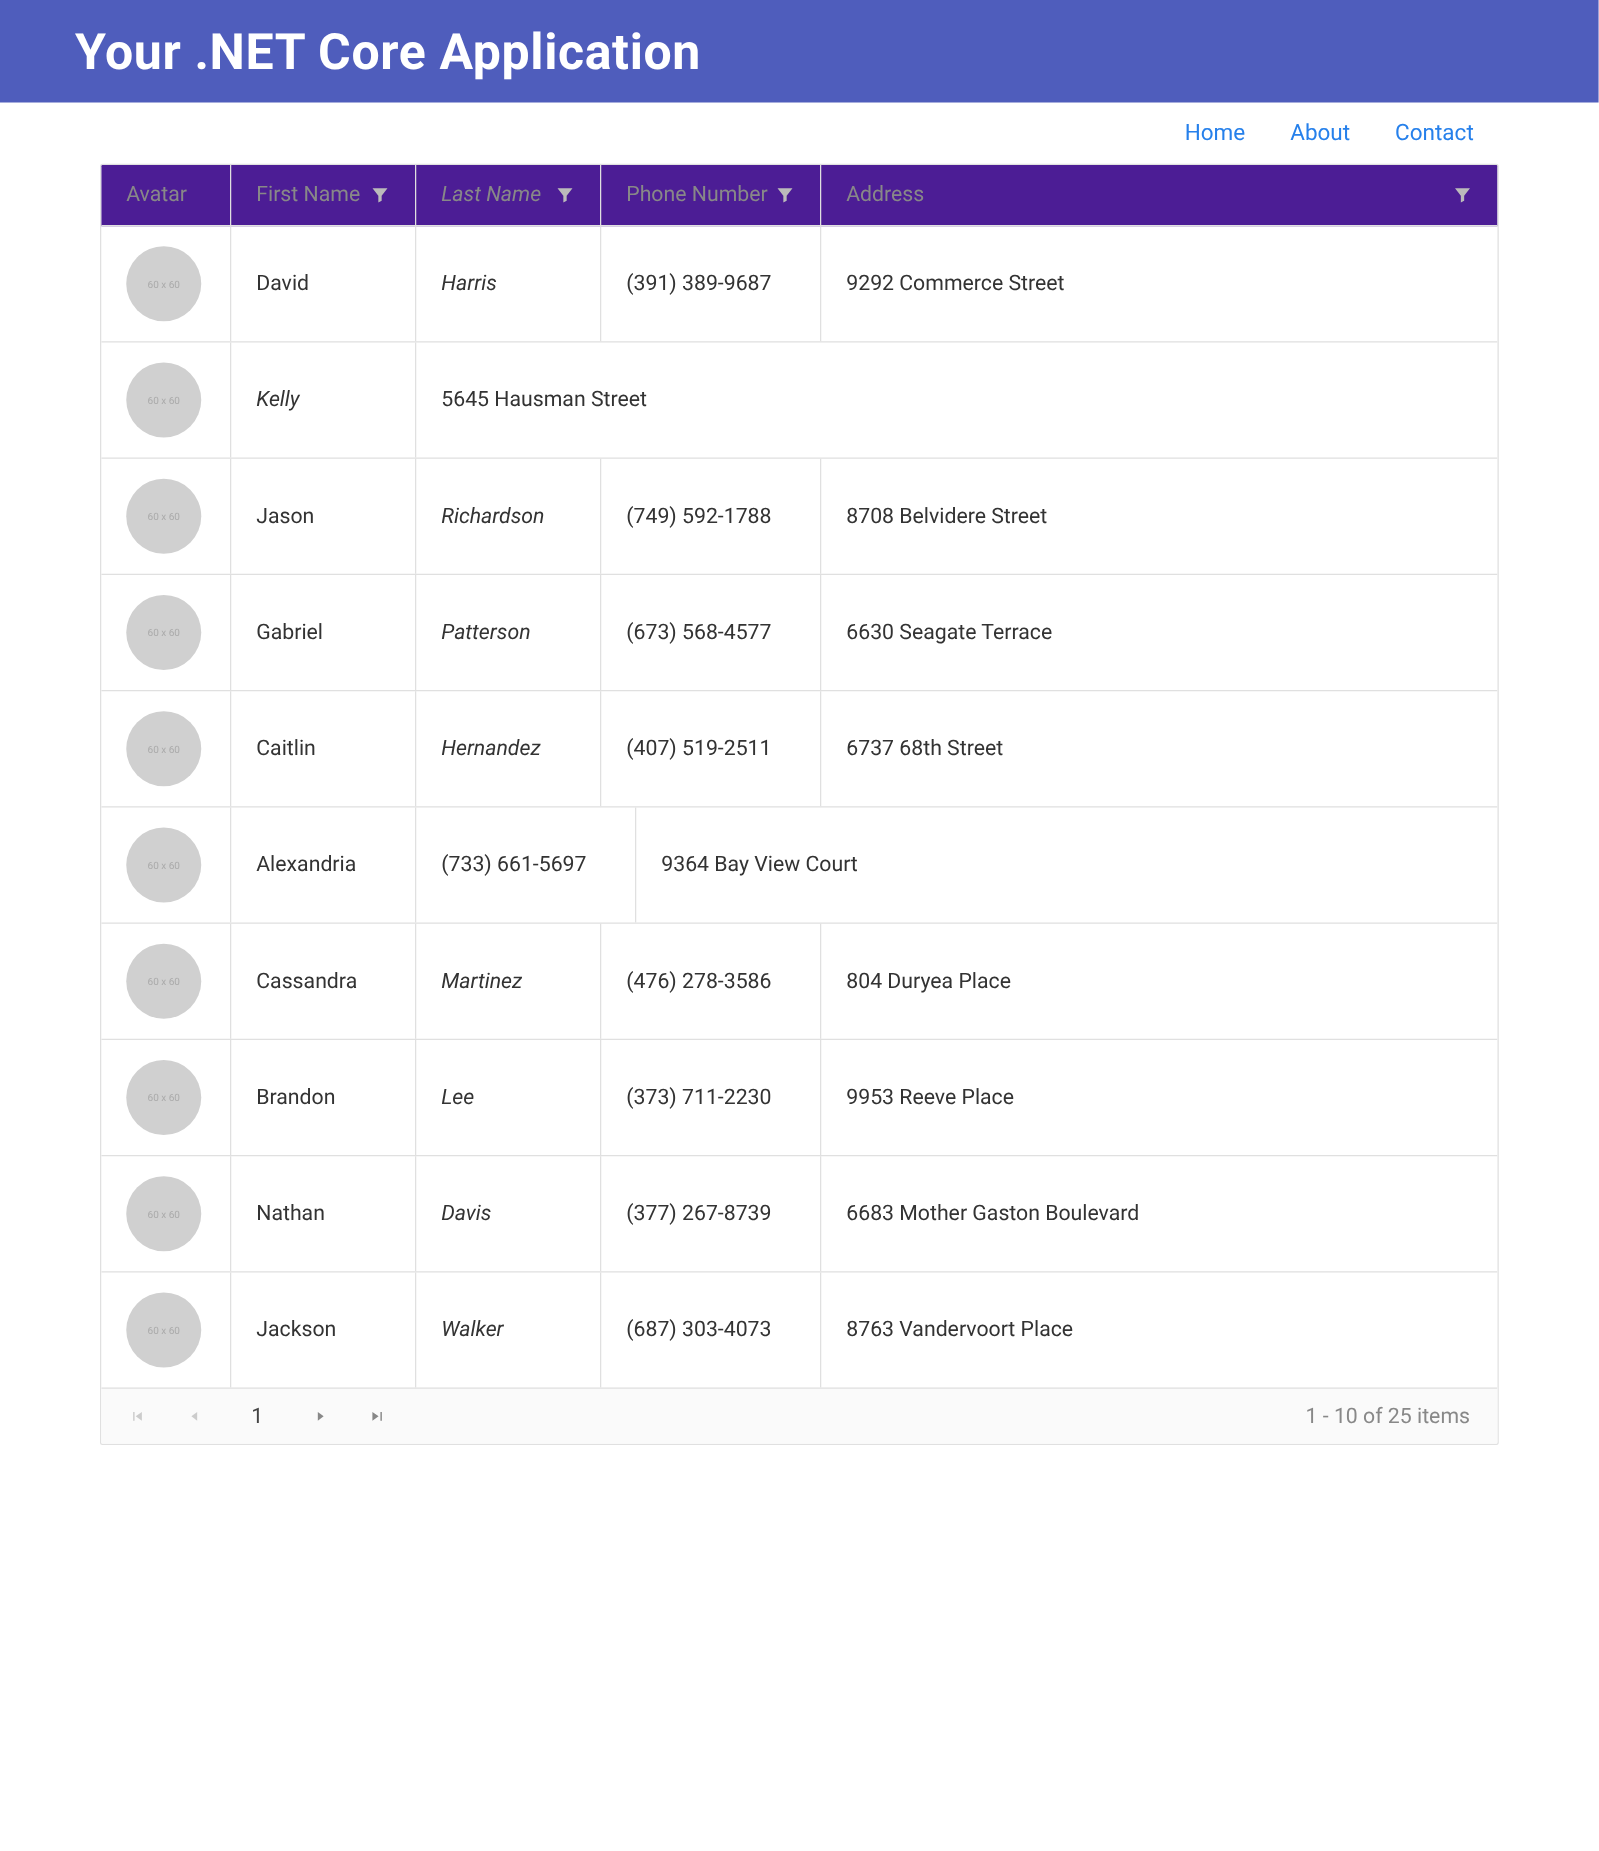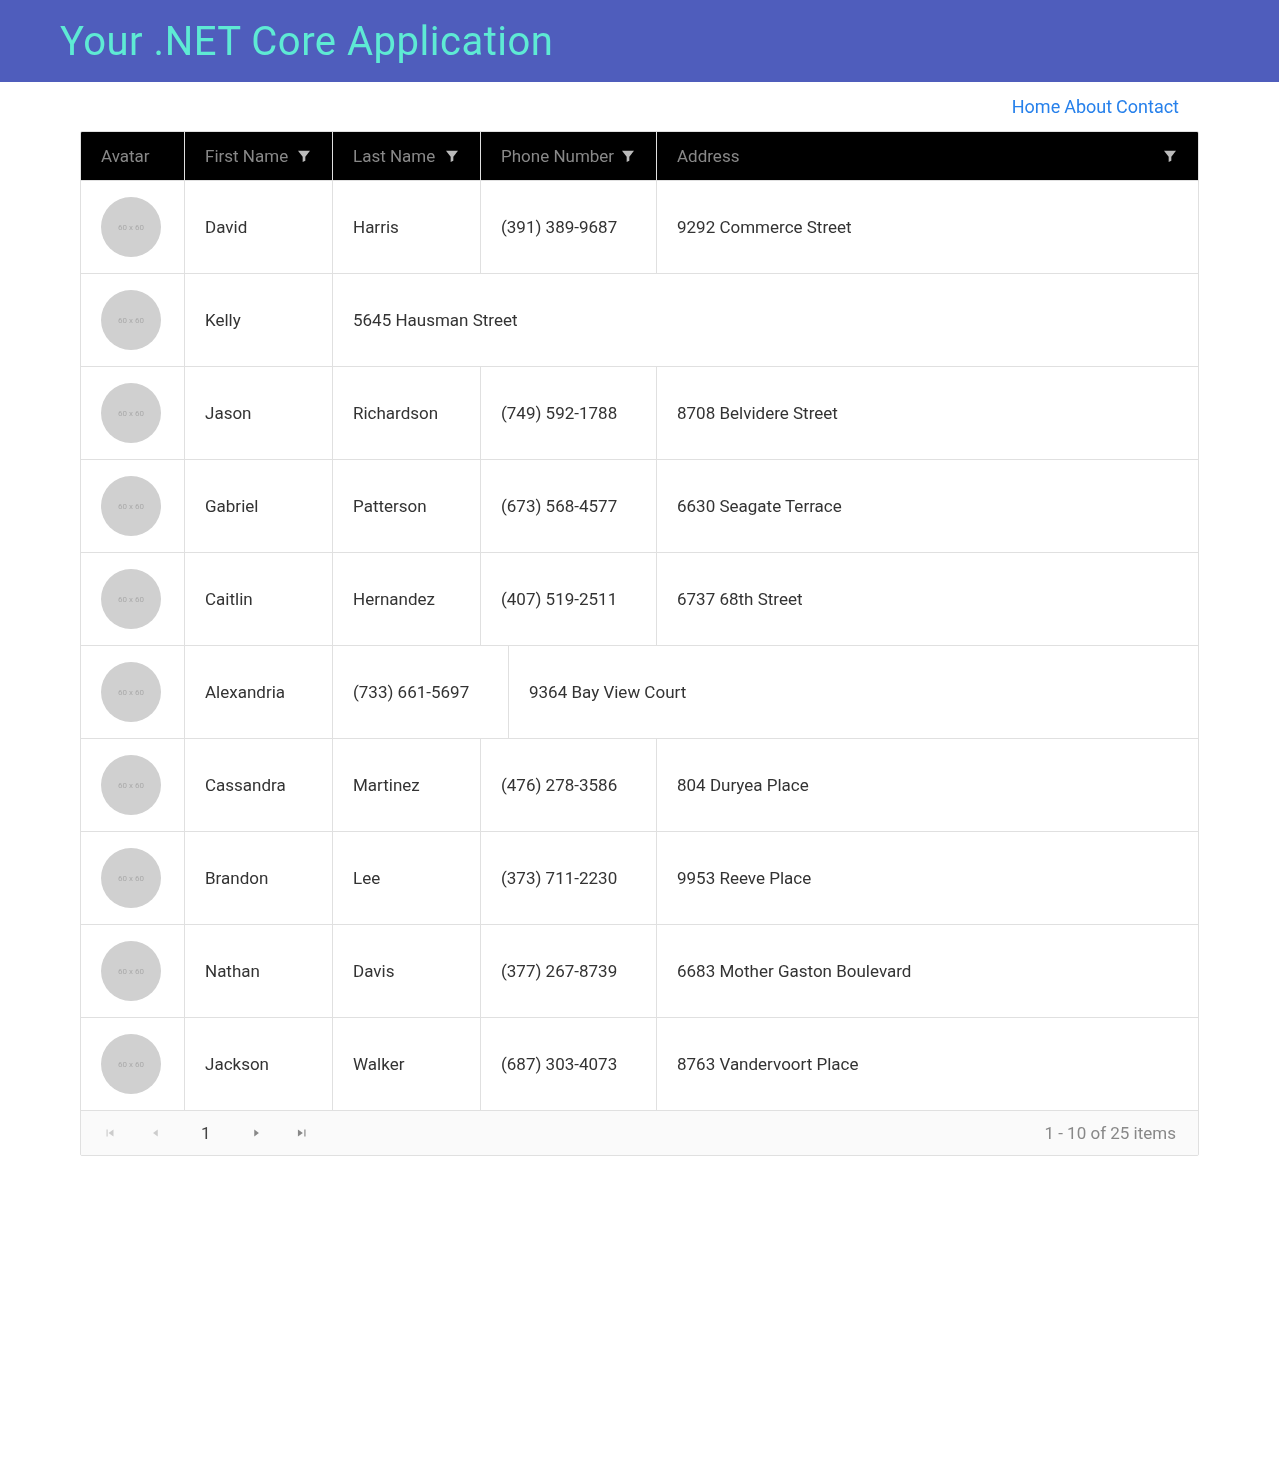--- a/index.html
+++ b/index.html
@@ -11,48 +11,49 @@
       font-family: -apple-system, BlinkMacSystemFont, "Segoe UI", Roboto, "Helvetica Neue", Arial, sans-serif;
       background: #fff;
       width: 1279px;
     }
     .header {
       background: #4F5DBC;
       padding: 18px 60px 20px 60px;
       height: 82px;
     }
     .header h1 {
-      color: #5eead4;
+      color: #ffffff;
       font-size: 40px;
-      font-weight: 400;
+      font-weight: 700;
       letter-spacing: 0.5px;
     }
     .nav {
       padding: 14px 0;
       text-align: right;
       padding-right: 100px;
     }
     .nav a {
       color: #2680eb;
       text-decoration: none;
       font-size: 18px;
+      margin-left: 32px;
       cursor: pointer;
       text-align: right;
     }
     .content {
       padding: 0 80px 30px 80px;
     }
     .grid {
       border: 1px solid #e0e0e0;
       border-radius: 2px;
       overflow: hidden;
     }
     .grid-header {
       display: flex;
-      background: #000000;
+      background: #4c1d95;
       border-bottom: 1px solid #e0e0e0;
     }
     .grid-header .col {
       padding: 14px 20px;
       display: flex;
       align-items: center;
       justify-content: space-between;
       color: #888;
       font-size: 17px;
       border-right: 1px solid #e0e0e0;
@@ -84,20 +85,21 @@
       width: 104px;
       flex: 0 0 104px;
     }
     .col-first {
       width: 148px;
       flex: 0 0 148px;
     }
     .col-last {
       width: 148px;
       flex: 0 0 148px;
+      font-style: italic;
     }
     .col-phone {
       width: 176px;
       flex: 0 0 176px;
     }
     .col-address {
       flex: 1;
     }
     .avatar {
       width: 60px;

